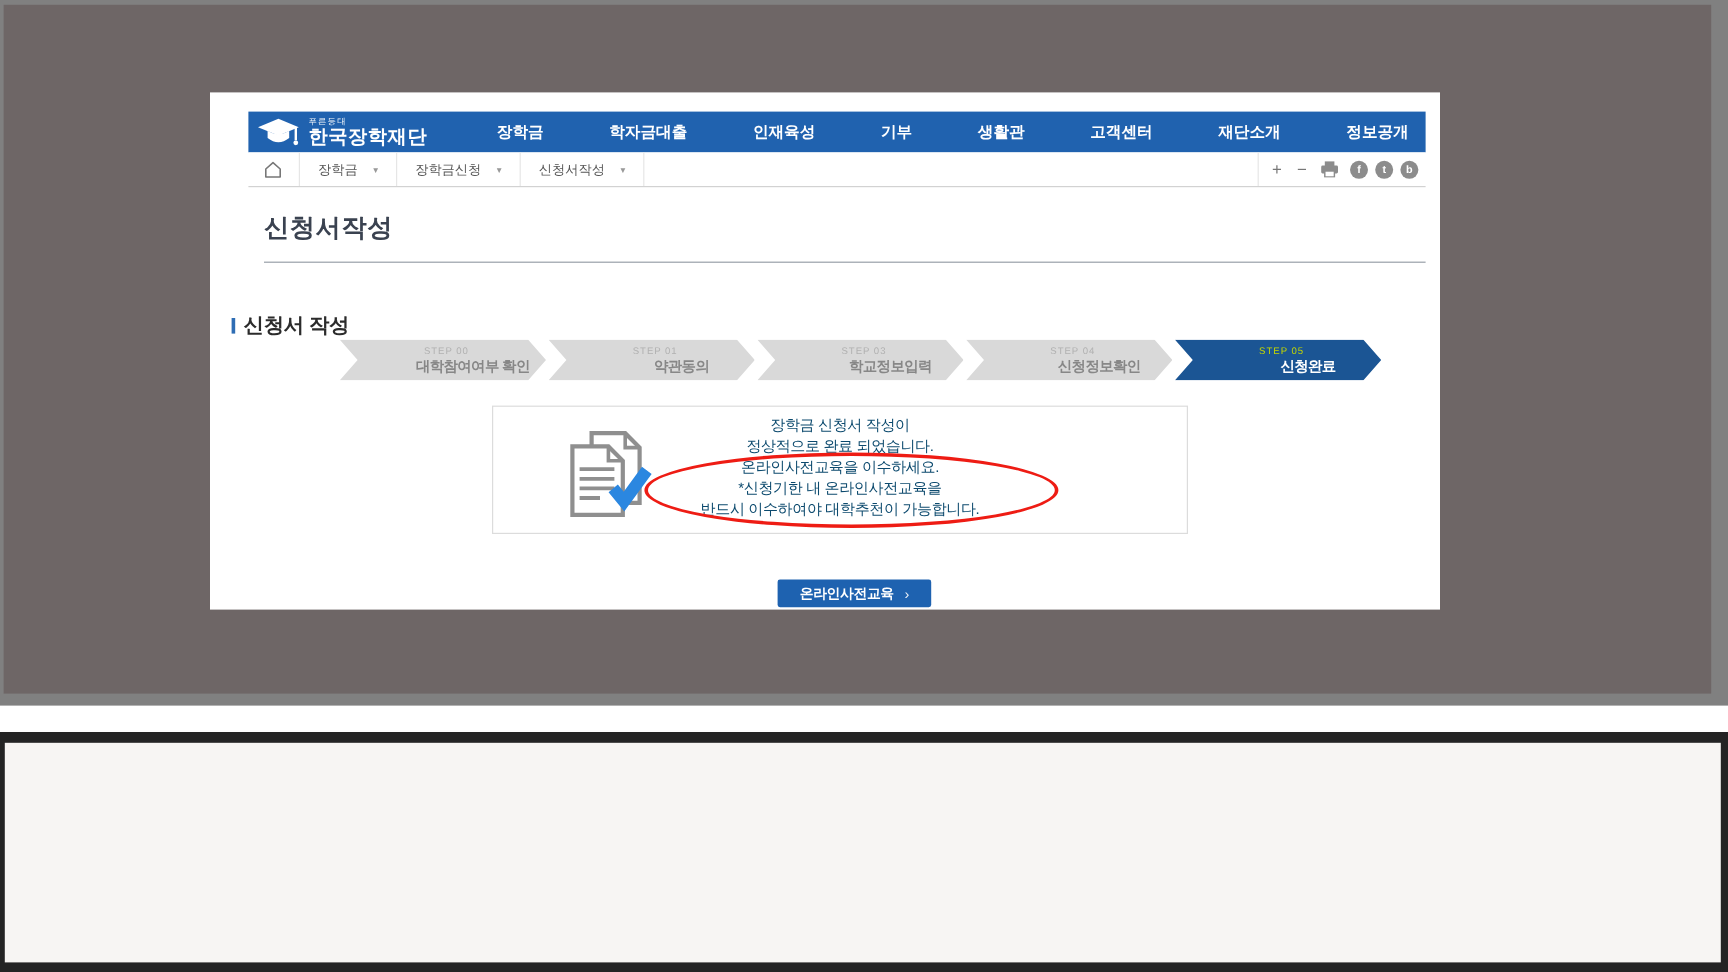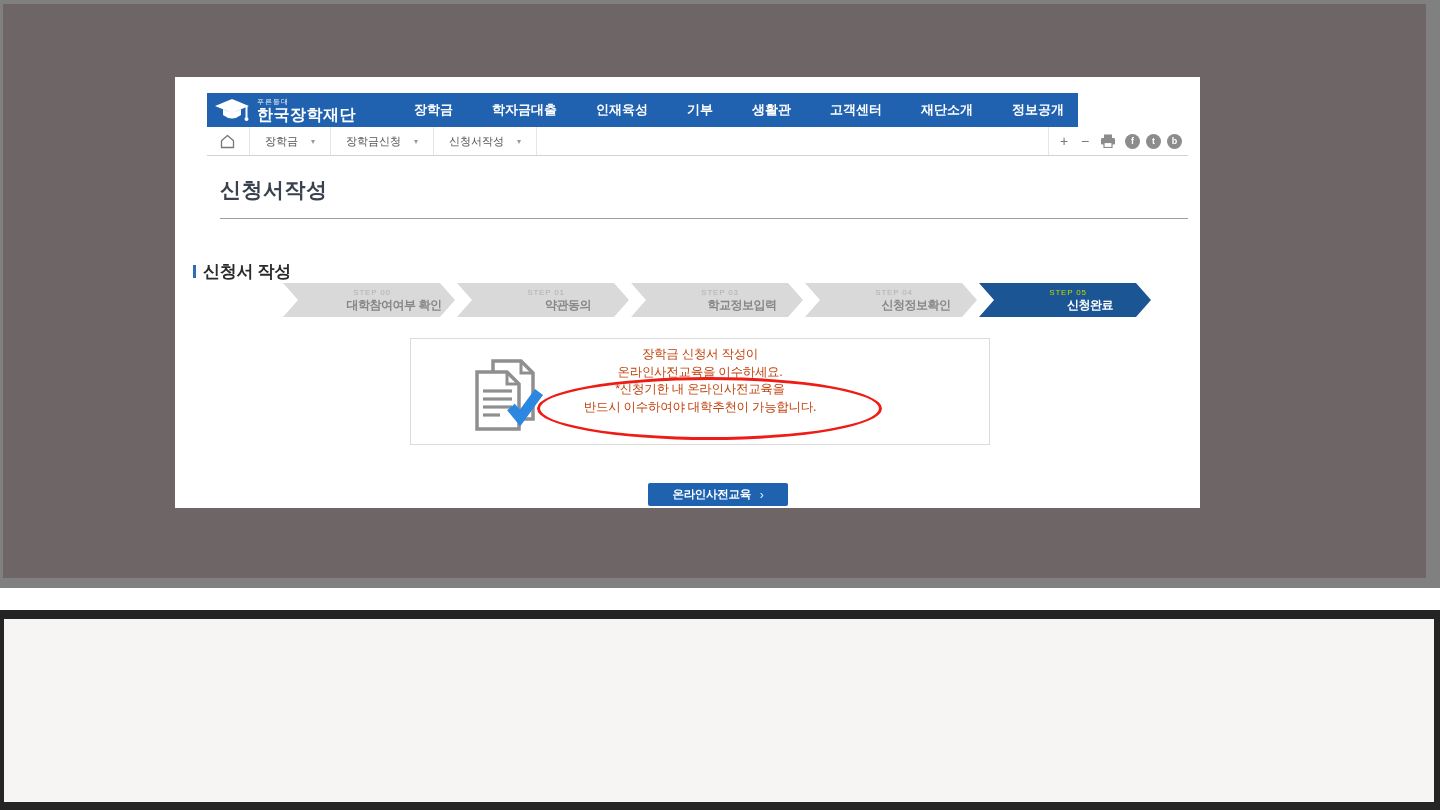--- a/index.html
+++ b/index.html
@@ -6,21 +6,21 @@
   html,body { width:1440px; height:810px; background:#fff; font-family:"Liberation Sans","DejaVu Sans",sans-serif; overflow:hidden; }
   .stage { position:relative; width:1440px; height:810px; background:#fff; }
 
   
   .top-frame { position:absolute; left:0; top:0; width:1440px; height:588px; background:var(--top-frame,#808080); }
   .top-inner { position:absolute; left:3px; top:4px; width:1423px; height:574px; background:var(--top-background,#6e6666); }
 
   
   .panel { position:absolute; left:175px; top:77px; width:1025px; height:431px; background:#fff; }
 
-  .navbar { position:absolute; left:32px; top:16px; width:871px; height:34px; background:var(--navbar-blue,#2062af); display:flex; align-items:center; }
+  .navbar { position:absolute; left:32px; top:16px; width:981px; height:34px; background:var(--navbar-blue,#2062af); display:flex; align-items:center; }
   .logo { display:flex; align-items:center; gap:6px; padding-left:8px; height:100%; cursor:pointer; }
   .logo-text { display:flex; flex-direction:column; line-height:1; color:#fff; }
   .logo-slogan { font-size:7px; letter-spacing:1px; margin-bottom:2px; opacity:.95; }
   .logo-name { font-size:16px; font-weight:bold; letter-spacing:.5px; }
   .nav-menu { flex:1; display:flex; justify-content:space-between; margin:0 14px 0 58px; }
   .nav-item { color:#fff; font-size:13px; font-weight:bold; cursor:pointer; white-space:nowrap; }
 
   .breadcrumb { position:absolute; left:32px; top:50px; width:981px; height:29px; background:#fff; border-bottom:1px solid #d2d2d2; display:flex; align-items:center; }
   .bc-home { margin:0 14px 0 13px; display:flex; align-items:center; cursor:pointer; }
   .bc-sep { width:1px; height:28px; background:#e6e6e6; }
@@ -40,25 +40,25 @@
   .steps { position:absolute; left:108px; top:206px; width:868px; height:34px; display:flex; gap:2px; }
   .step { flex:1; background:#d9d9d9; clip-path:polygon(0 0, calc(100% - 15px) 0, 100% 50%, calc(100% - 15px) 100%, 0 100%, 15px 50%); display:flex; flex-direction:column; justify-content:center; align-items:center; padding-left:6px; }
   .step-no { font-size:8px; letter-spacing:.8px; color:#b1b1b1; line-height:1.25; }
   .step-label { font-size:12px; font-weight:bold; color:#878787; line-height:1.2; letter-spacing:-.5px; white-space:nowrap;margin-left:44px; }
   .step.active { background:var(--active-step-blue,#1b5594); }
   .step.active .step-no { color:var(--step-highlight-label,#c3d600); }
   .step.active .step-label { color:#fff;font-family:Liberation Serif, serif; }
 
   .result-box { position:absolute; left:235px; top:261px; width:580px; height:107px; border:1px solid #dcdcdc; background:#fff; }
   .doc-icon { position:absolute; left:55px; top:16px; }
-  .result-lines { position:absolute; left:0; right:0; top:7px; text-align:center; font-size:12.5px; line-height:17.6px; color:#c2410c; letter-spacing:-.3px; }
+  .result-lines { position:absolute; left:0; right:0; top:7px; text-align:center; font-size:12.5px; line-height:17.6px; color:#0c4a6e; letter-spacing:-.3px; }
 
   .red-ellipse { position:absolute; left:362px; top:300px; width:345px; height:63px; border:3px solid var(--annotation-red,#ee1c14); border-radius:50%; pointer-events:none; }
 
-  .cta { position:absolute; left:473px; top:406px; width:140px; height:23px; background:var(--button-blue,#1e62b0); border:none; border-radius:2px; color:#fff; font-size:11.5px; font-weight:bold; display:flex; align-items:center; justify-content:center; gap:9px; cursor:pointer; font-family:inherit; letter-spacing:-.3px; }
+  .cta { position:absolute; left:473px; top:406px; width:128px; height:23px; background:var(--button-blue,#1e62b0); border:none; border-radius:2px; color:#fff; font-size:11.5px; font-weight:bold; display:flex; align-items:center; justify-content:center; gap:9px; cursor:pointer; font-family:inherit; letter-spacing:-.3px; }
   .cta .arr { font-size:12px; font-weight:normal; opacity:.9; }
 
   
   .bottom-box { position:absolute; left:0; top:610px; width:1440px; height:200px; background:var(--bottom-background,#242424); }
   .bottom-inner { position:absolute; left:4px; top:9px; right:6px; bottom:8px; background:var(--bottom-inner,#f7f5f3); }
 </style>
 </head>
 <body>
 
 <div class="stage">
@@ -174,20 +174,21 @@
         <polygon points="11,17 41,17 53,29 53,74 11,74" fill="#ffffff" stroke="#8f8f8f" stroke-width="3.5"></polygon>
         <polyline points="41,17 41,29 53,29" fill="none" stroke="#8f8f8f" stroke-width="3"></polyline>
         <line x1="17" y1="36" x2="46" y2="36" stroke="#8f8f8f" stroke-width="3.2"></line>
         <line x1="17" y1="44" x2="46" y2="44" stroke="#8f8f8f" stroke-width="3.2"></line>
         <line x1="17" y1="52" x2="46" y2="52" stroke="#8f8f8f" stroke-width="3.2"></line>
         <line x1="17" y1="60" x2="34" y2="60" stroke="#8f8f8f" stroke-width="3.2"></line>
         <path d="M45 52 L54 63 L73 37" fill="none" stroke="#2b87e0" stroke-width="10" stroke-linecap="butt" stroke-linejoin="miter"></path>
       </svg>
       <div class="result-lines">
           <div class="rline">장학금 신청서 작성이</div>
+          <div class="rline">정상적으로 완료 되었습니다.</div>
           <div class="rline">온라인사전교육을 이수하세요.</div>
           <div class="rline">*신청기한 내 온라인사전교육을</div>
           <div class="rline">반드시 이수하여야 대학추천이 가능합니다.</div>
         </div>
     </div>
 
     <div class="red-ellipse"></div>
 
     <button class="cta">
       <span>온라인사전교육</span>

